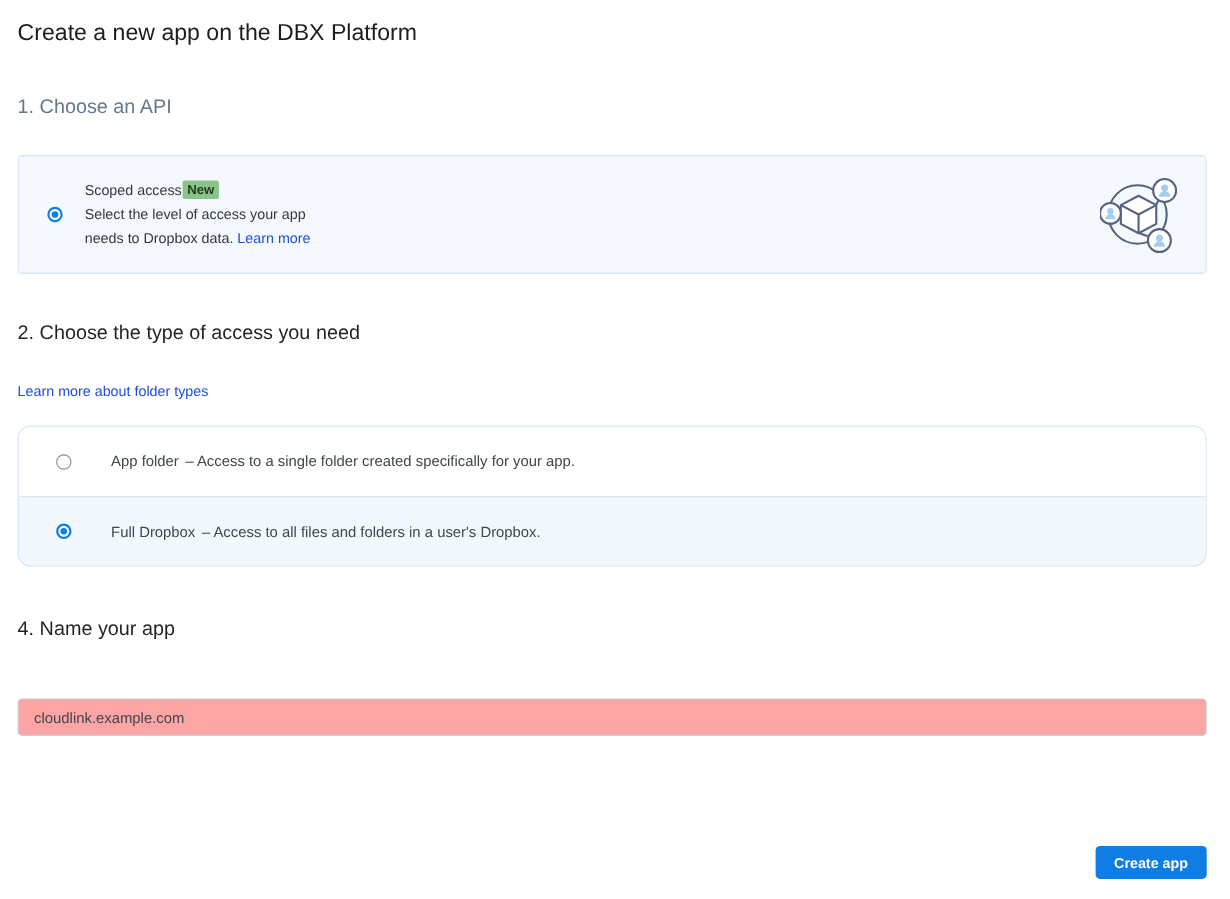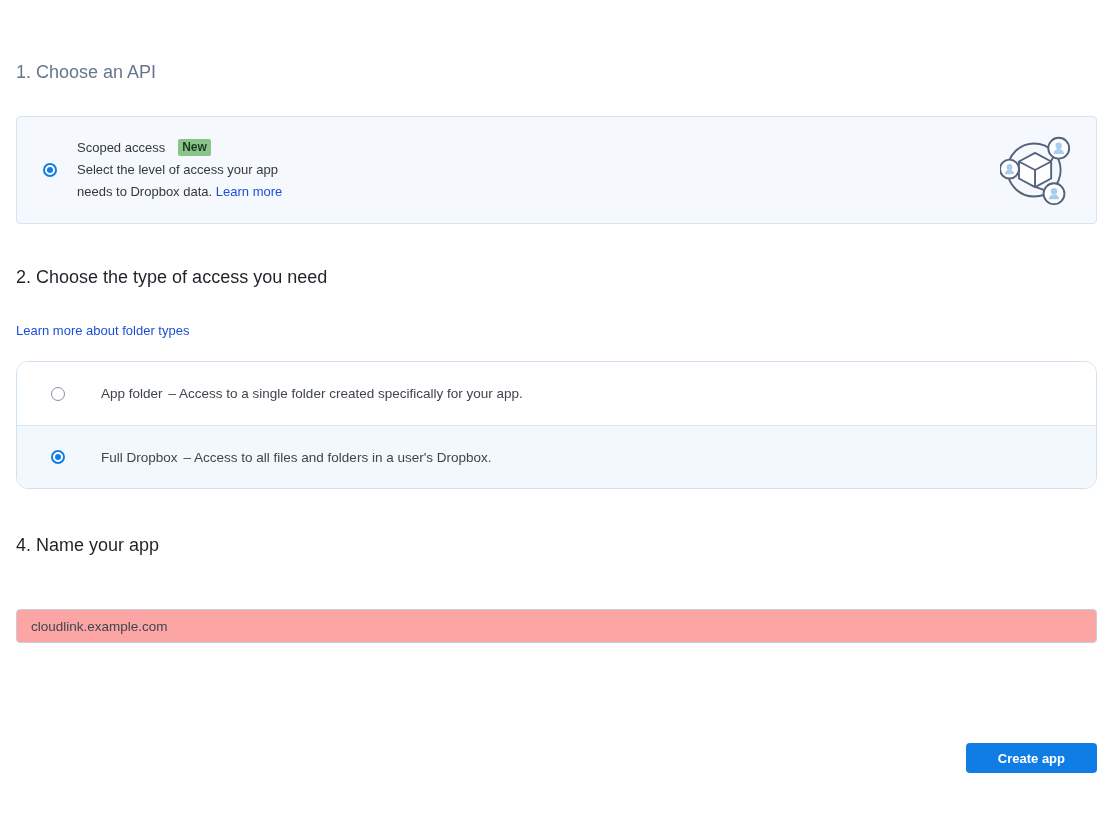--- a/index.html
+++ b/index.html
@@ -48,21 +48,21 @@
     padding: 0 24px 0 26px;
   }
   .card-text {
     margin-left: 20px;
     font-size: 13px;
     line-height: 22px;
     color: #323843;
   }
   .badge {
     display: inline-block;
-    margin-left: 13px;
+    margin-left: 1px;
     padding: 0 4px;
     background: #8bc48b;
     color: #1d3a20;
     font-size: 12px;
     font-weight: 600;
     line-height: 17px;
     border-radius: 2px;
     vertical-align: 1px;
   }
   .link {
@@ -144,37 +144,38 @@
     color: #40464d;
     outline: none;
     background: #fca5a5;
   }
 
   
   .footer { margin-top: 100px; text-align: right; }
   .create-btn {
     display: inline-block;
     height: 30px;
-    padding: 0 32px;
+    padding: 0 17px;
     background: #0f7de4;
     color: #ffffff;
     font-family: "Liberation Sans", sans-serif;
     font-size: 13px;
     font-weight: 600;
     border: none;
     border-radius: 4px;
     cursor: pointer;
     text-align: right;
   }
 </style>
 </head>
 <body>
 
 <div class="page">
 
+  <h1 class="page-title">Create a new app on the DBX Platform</h1>
 
   <h2 class="sec-heading muted sec1">1. Choose an API</h2>
 
   <div class="scoped-card">
     <span class="radio checked"></span>
     <div class="card-text">
       <div>
         <span>Scoped access</span><span class="badge">New</span>
       </div>
       <div>

